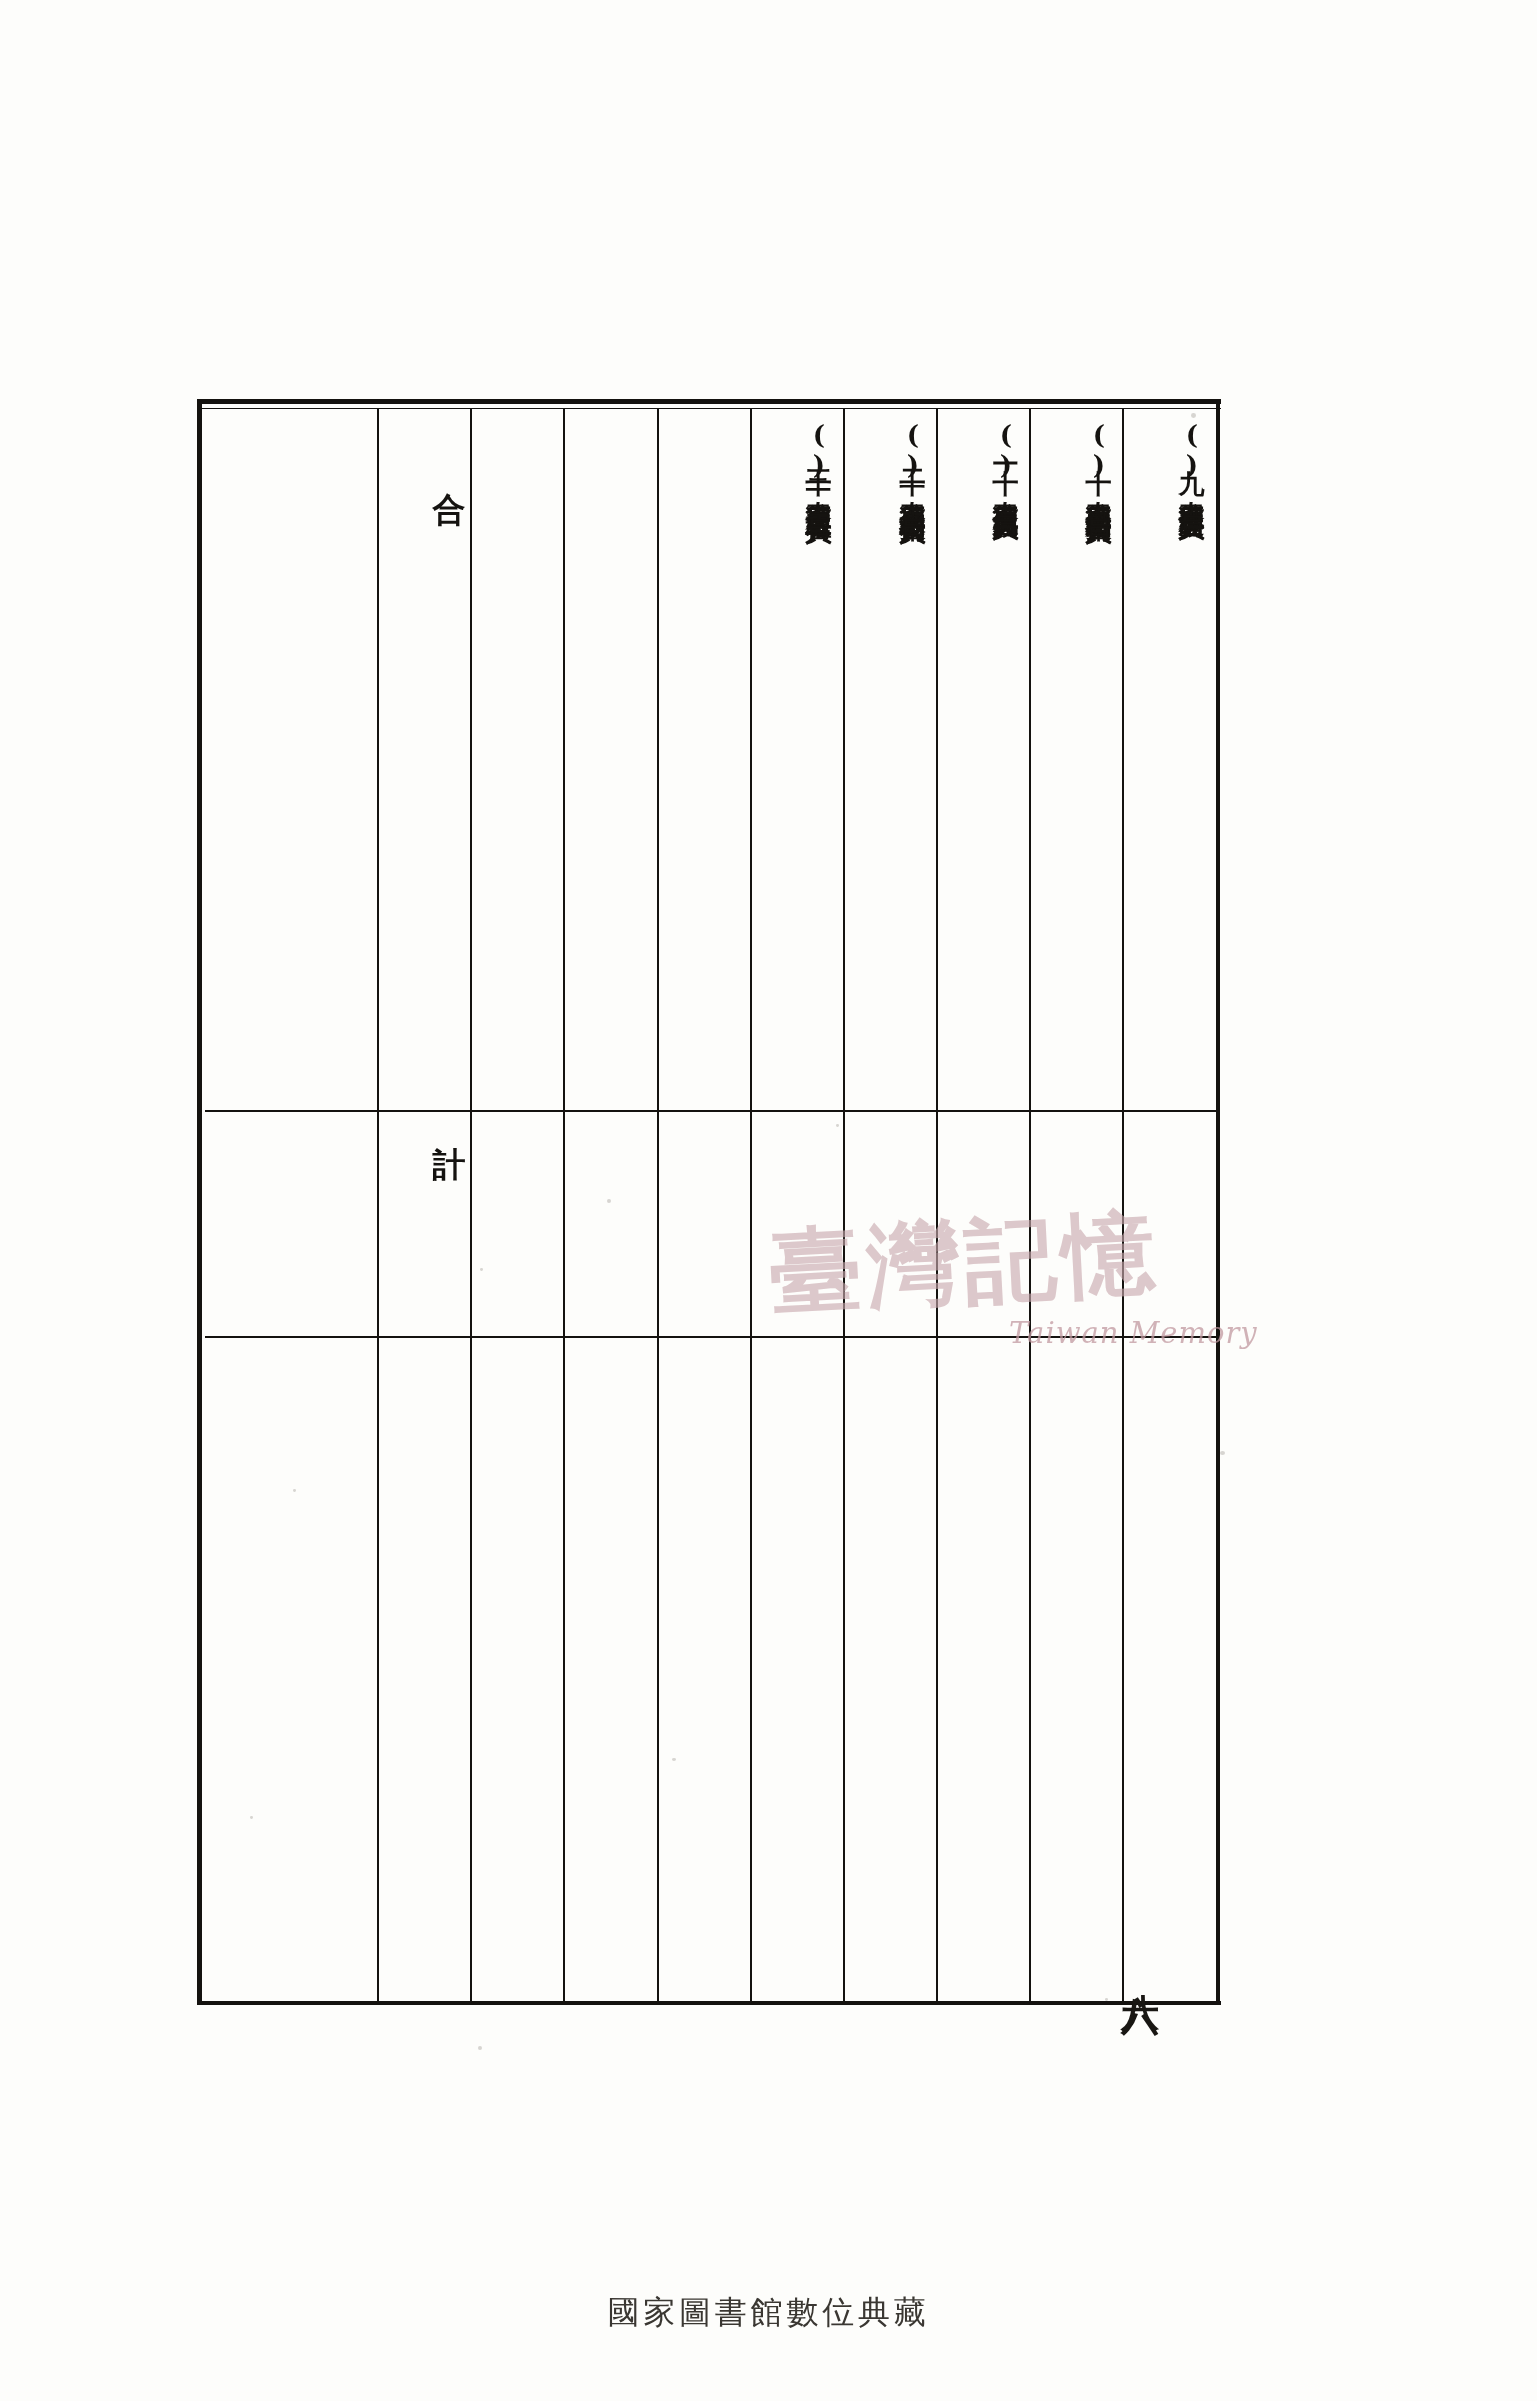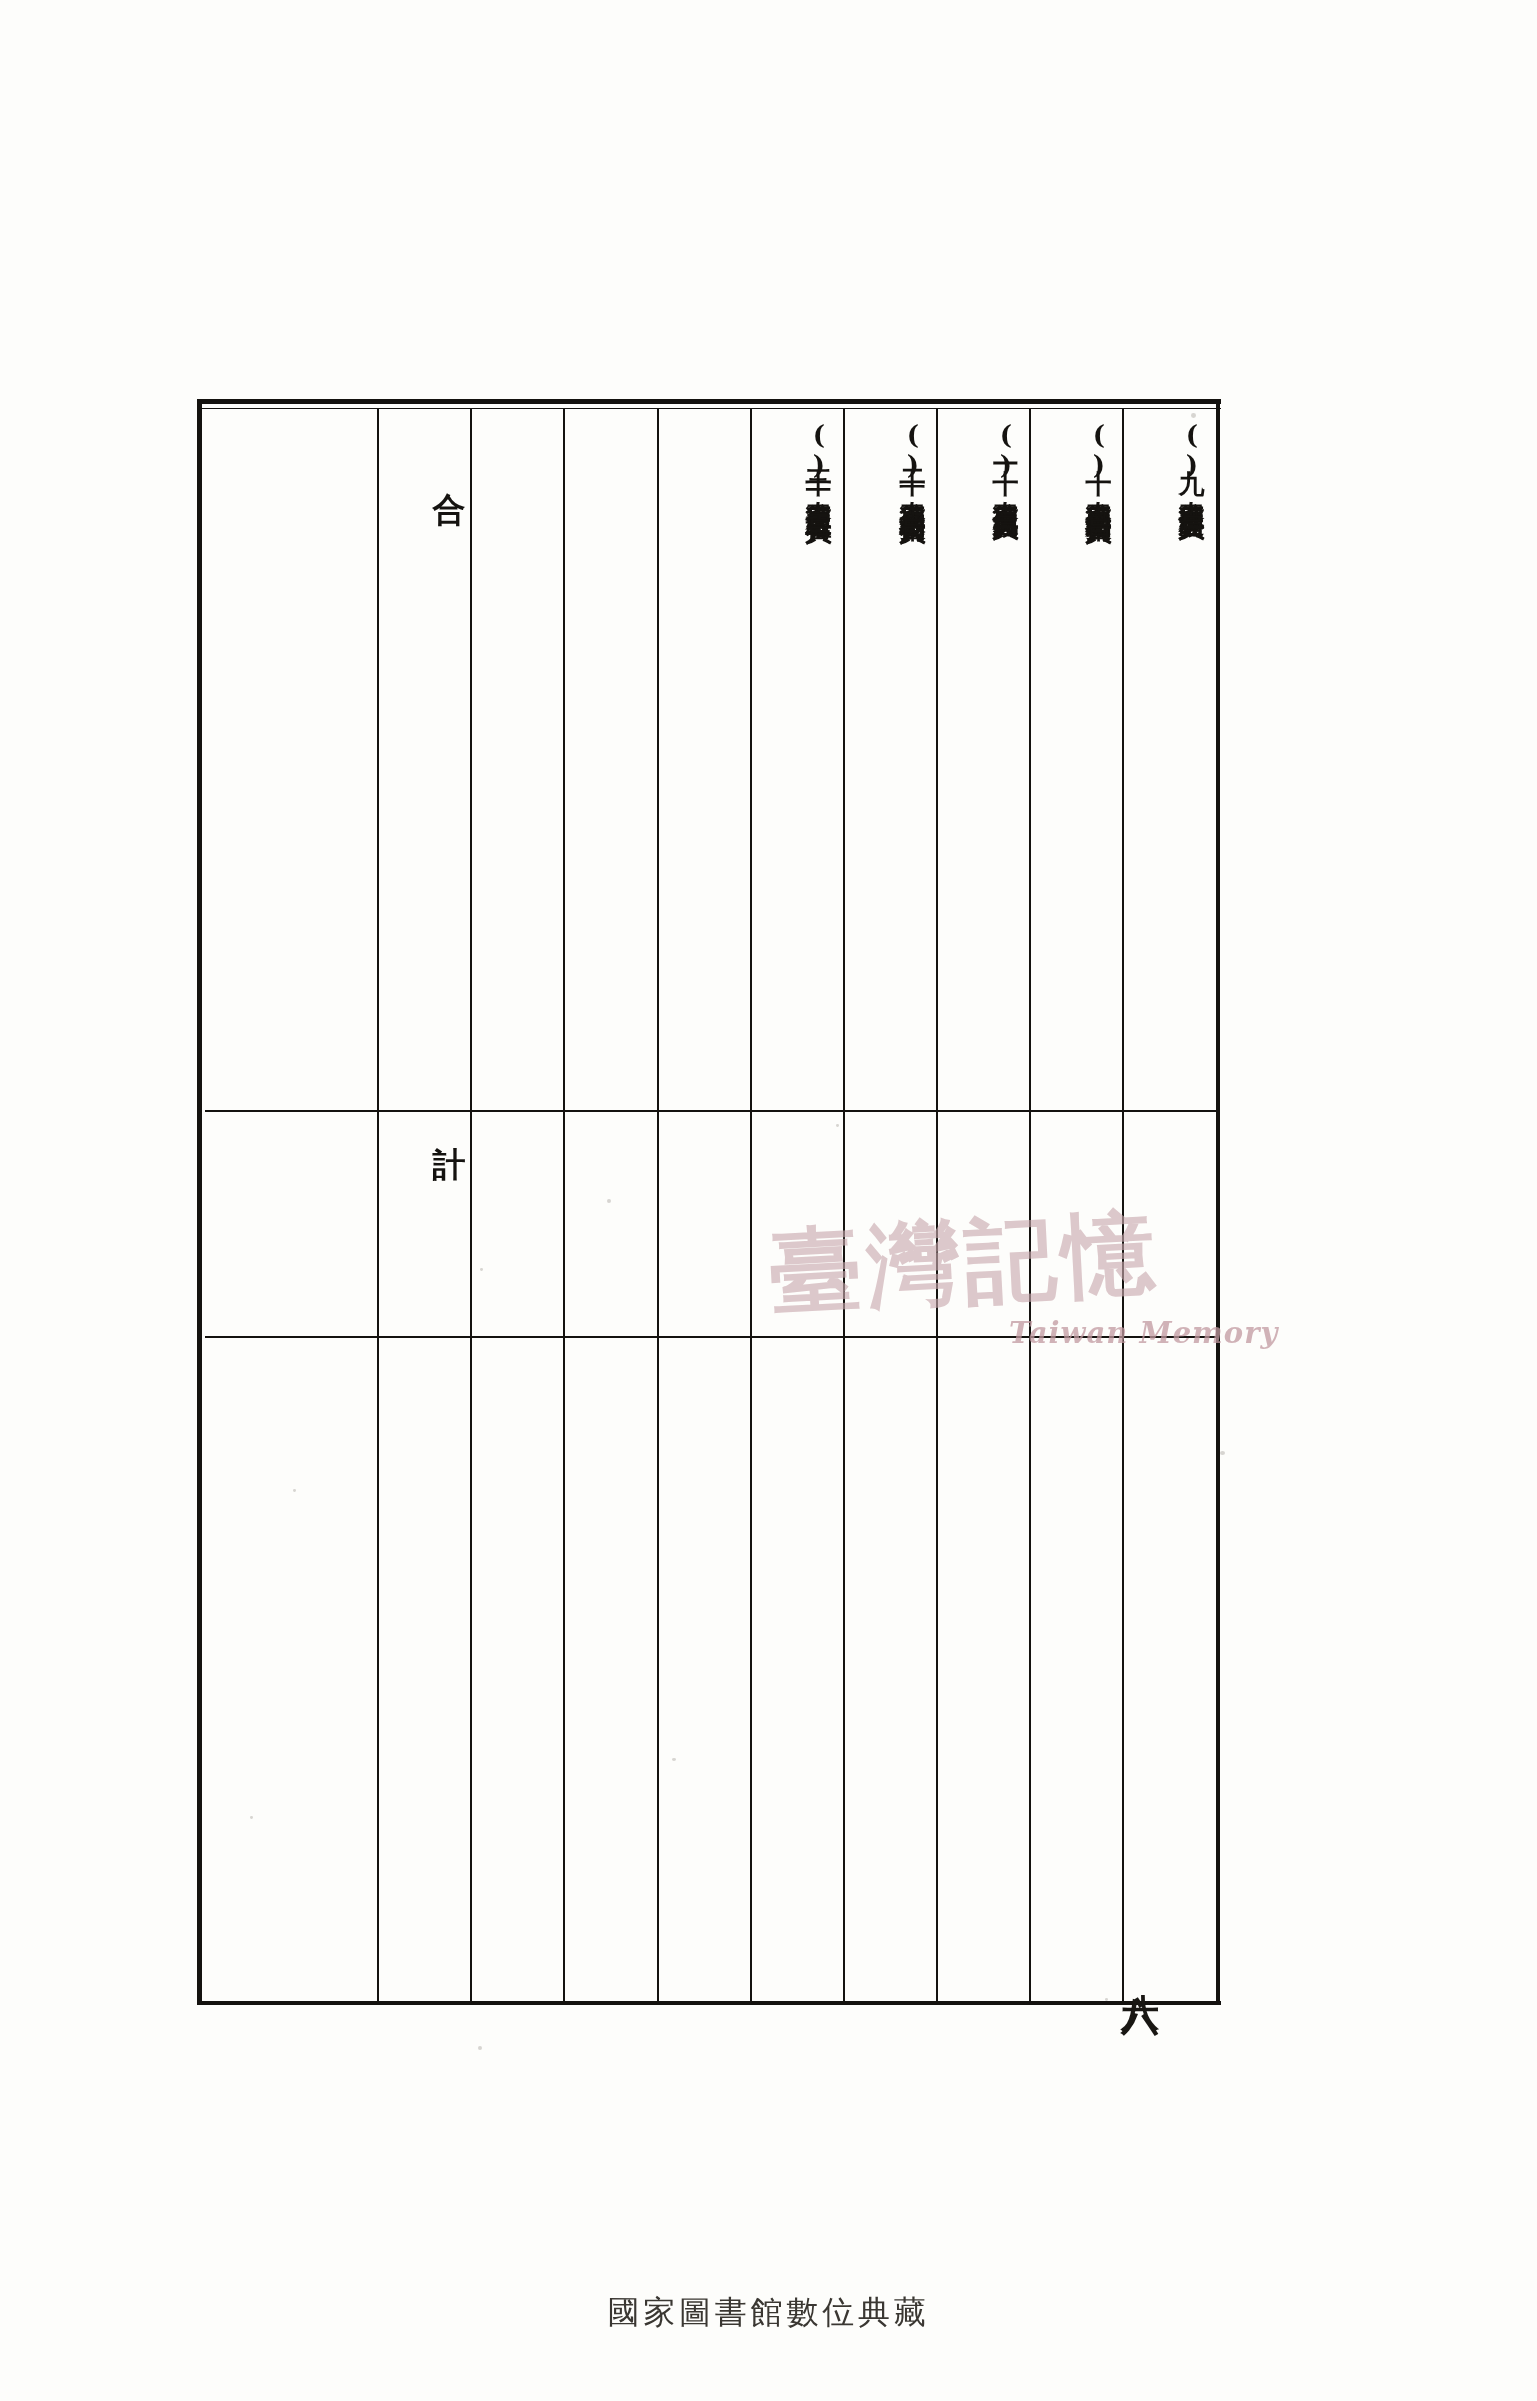--- a/index.html
+++ b/index.html
@@ -121,21 +121,20 @@
   #watermark .wm-en {
     position: absolute;
     left: 240px; top: 115px;
     font-size: 29px;
     color: #c29aa1;
     opacity: .75;
     font-style: italic;
     font-family: "DejaVu Serif", "Liberation Serif", serif;
     letter-spacing: 1px;
     white-space: nowrap;
-    font-weight: bold;
   }
 
   
   #footer-credit {
     position: absolute;
     left: 0;
     top: 2291px;
     width: 1537px;
     text-align: center;
     font-size: 32px;

